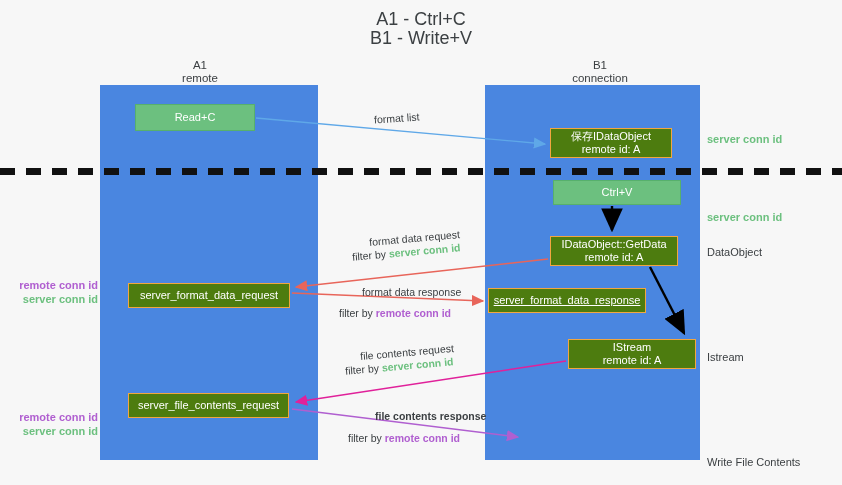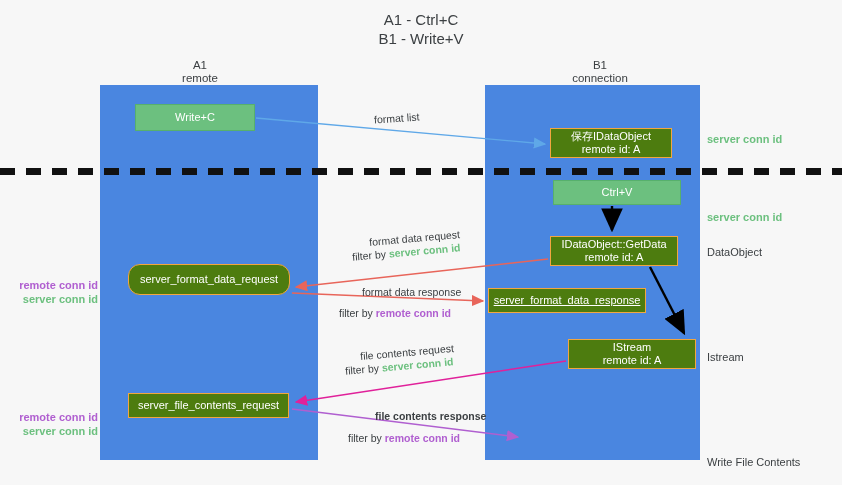--- a/index.html
+++ b/index.html
@@ -16,35 +16,35 @@
   #lane-a{left:100px;top:85px;width:218px;height:375px;}
   #lane-b{left:485px;top:85px;width:215px;height:375px;}
 
   .lane-head{position:absolute;text-align:center;font-size:11.5px;line-height:13px;color:#3c4043;}
   #head-a{left:140px;top:59px;width:120px;}
   #head-b{left:540px;top:59px;width:120px;}
   .lane-head .lh-1{display:block;}
   .lane-head .lh-2{display:block;}
 
   #title{position:absolute;left:0;top:10px;width:842px;text-align:center;
-         font-size:15px;line-height:19px;color:#3c4043;}
+         font-size:18px;line-height:19px;color:#3c4043;}
 
   .node{position:absolute;box-sizing:border-box;display:flex;
         align-items:center;justify-content:center;text-align:center;
         color:#ffffff;font-size:11px;line-height:13px;}
   .node.green{background:#6cc07f;border:1px solid #57b06c;}
   .node.orange{background:#4d7c0f;border:1px solid #f2a63f;}
   .node .inner{padding:0 4px;}
   .node .l2{display:block;}
 
   #n-ctrlc{left:135px;top:104px;width:120px;height:27px;}
   #n-save{left:550px;top:128px;width:122px;height:30px;}
   #n-ctrlv{left:553px;top:180px;width:128px;height:25px;}
   #n-getdata{left:550px;top:236px;width:128px;height:30px;}
-  #n-fmtreq{left:128px;top:264px;width:162px;height:31px;border-radius:12px;}
+  #n-fmtreq{left:128px;top:283px;width:162px;height:25px;}
   #n-fmtresp{left:488px;top:288px;width:158px;height:25px;text-decoration:underline;}
   #n-istream{left:568px;top:339px;width:128px;height:30px;}
   #n-filereq{left:128px;top:393px;width:161px;height:25px;}
   #n-fileresp{left:523px;top:424px;width:163px;height:25px;}
 
   .sidelabel{position:absolute;font-size:11px;line-height:14px;color:#3c4043;}
   .green-t{color:#6cc07f;font-weight:bold;}
   .purple-t{color:#b05fd0;font-weight:bold;}
 
   #sl-serverconn1{left:707px;top:132px;}
@@ -126,21 +126,21 @@
     <line x1="566" y1="361" x2="296" y2="402" stroke="#e0219a" stroke-width="1.4" marker-end="url(#ah-magenta)"></line>
 
     <line x1="292" y1="409" x2="518" y2="437" stroke="#b05fd0" stroke-width="1.4" marker-end="url(#ah-purple)"></line>
   </svg>
 
   <svg id="dashrow">
     <line x1="0" y1="5.5" x2="842" y2="5.5" stroke="#111111" stroke-width="7" stroke-dasharray="15 11"></line>
   </svg>
 
   <div class="node green" id="n-ctrlc">
-    <span class="inner">Write+C</span>
+    <span class="inner">Read+C</span>
   </div>
 
   <div class="node orange" id="n-save">
     <span class="inner">
       <span>保存IDataObject</span>
       <span class="l2">remote id: A</span>
     </span>
   </div>
 
   <div class="node green" id="n-ctrlv">

